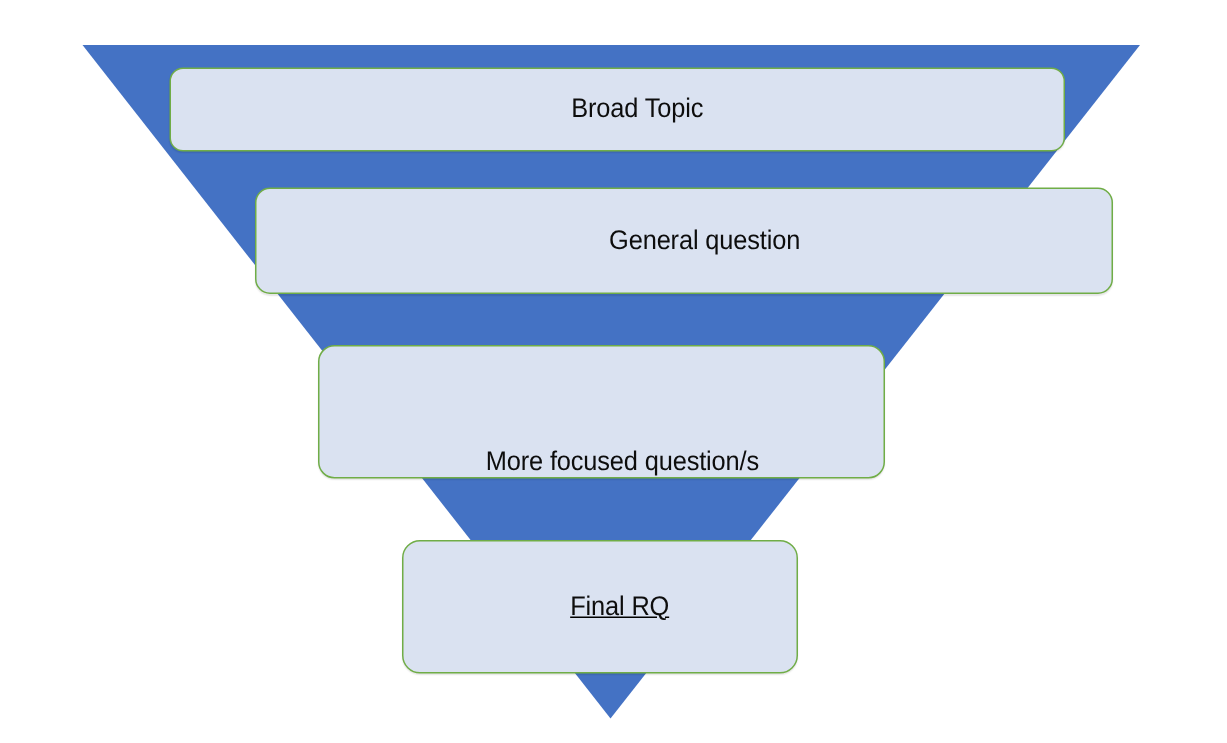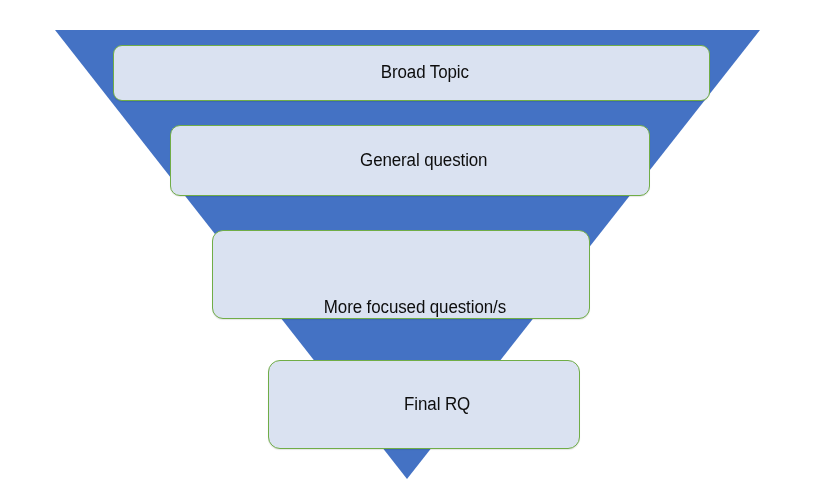--- a/index.html
+++ b/index.html
@@ -61,25 +61,25 @@
 <div id="diagram-canvas" style="background: rgb(255, 255, 255);">
 
   <svg id="funnel-svg" viewBox="0 0 818 495" aria-hidden="true">
     <polygon id="funnel-polygon" points="55,30 760,30 407,479" fill="#4472C4"></polygon>
   </svg>
 
   <div class="funnel-stage" id="stage-0" style="left: 113px; top: 45px; width: 597px; height: 56px; background: rgb(218, 226, 241); border-color: rgb(112, 173, 71);">
     <span class="stage-label" style="color: rgb(13, 13, 13);">Broad Topic</span>
   </div>
 
-  <div class="funnel-stage" id="stage-1" style="left: 170px; top: 125px; width: 480px; height: 71px; background: rgb(218, 226, 241); border-color: rgb(112, 173, 71);">
+  <div class="funnel-stage" id="stage-1" style="left: 170px; top: 125px; width: 572px; height: 71px; background: rgb(218, 226, 241); border-color: rgb(112, 173, 71);">
     <span class="stage-label" style="color: rgb(13, 13, 13);">General question</span>
   </div>
 
   <div class="funnel-stage" id="stage-2" style="left: 212px; top: 230px; width: 378px; height: 89px; background: rgb(218, 226, 241); border-color: rgb(112, 173, 71); align-items: flex-end;">
     <span class="stage-label" style="color: rgb(13, 13, 13);">More focused question/s</span>
   </div>
 
-  <div class="funnel-stage" id="stage-3" style="left: 268px; top: 360px; width: 312px; height: 89px; background: rgb(218, 226, 241); border-color: rgb(112, 173, 71);">
+  <div class="funnel-stage" id="stage-3" style="left: 268px; top: 360px; width: 264px; height: 89px; background: rgb(218, 226, 241); border-color: rgb(112, 173, 71); text-decoration: underline;">
     <span class="stage-label" style="color: rgb(13, 13, 13);">Final RQ</span>
   </div>
 
 </div>
 
 </body></html>

